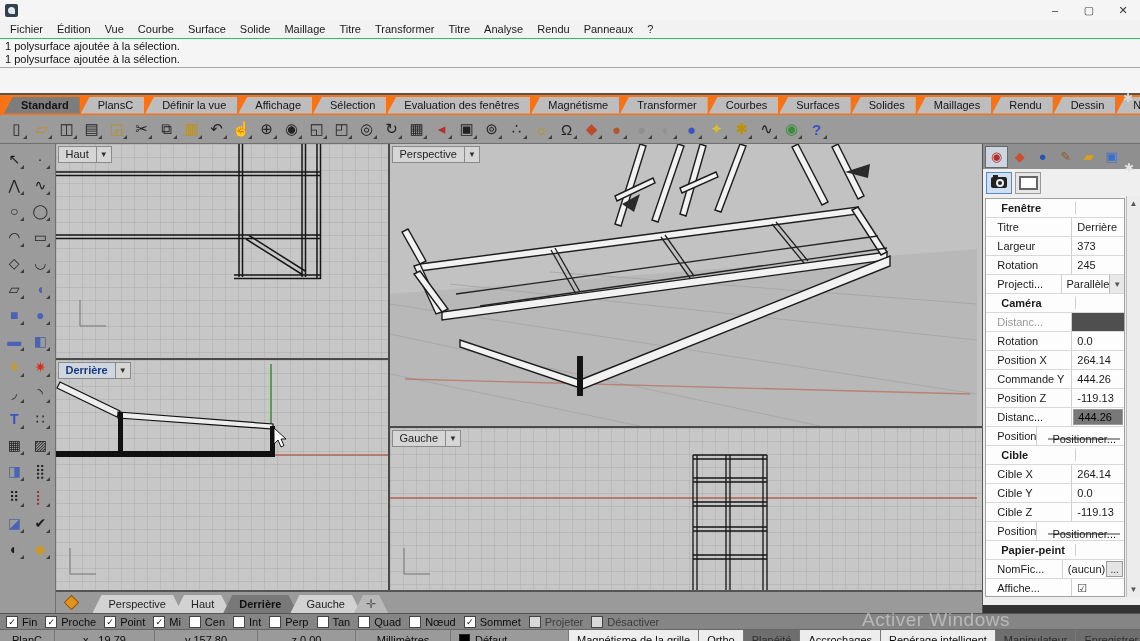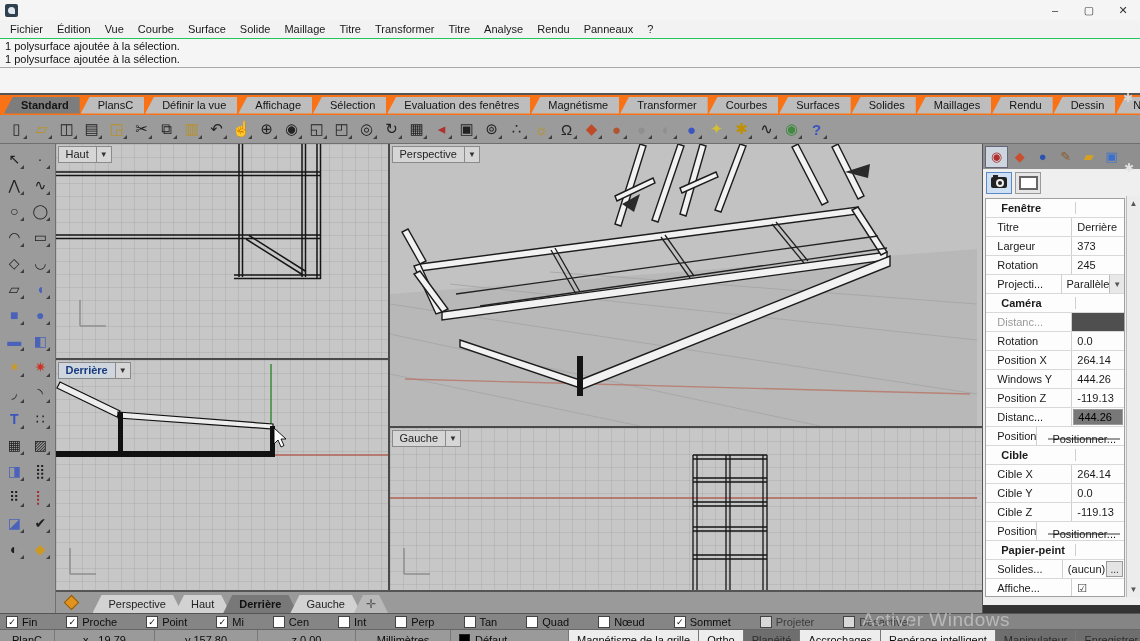--- a/index.html
+++ b/index.html
@@ -82,21 +82,21 @@
   .prow[data-type="selected"] .pv{background:#787878;color:#000;margin:1px;border:1px solid #999;padding-left:4px}
   .prow[data-type="button"] .pv{background:#e4e4e4;border:1px solid #9a9a9a;margin:11px;padding:0 3px}
   .row-chev{display:none}
   .prow[data-type="dropdown"] .row-chev{display:flex;align-items:center;justify-content:center;width:16px;border-left:1px solid #bbb;background:#e8e8e8;color:#555;font-size:8px;align-self:stretch}
   .pextra{display:none}
   .prow[data-type="ellipsis"] .pextra{display:flex;align-items:center;justify-content:center;width:17px;margin:1px;border:1px solid #9a9a9a;background:#e4e4e4;color:#333;font-size:10px}
   .prow[data-type="check"] .pv::before{content:"☑";font-size:11px;color:#333}
   .pscroll{position:absolute;right:0;top:0;bottom:8px;width:14px;background:#ececec;border-left:1px solid #bbb;display:flex;flex-direction:column;align-items:center;justify-content:space-between;font-size:8px;color:#555;padding:3px 0;box-sizing:border-box}
   .panel-strip{height:8px;background:#333}
   
-  .osnap{height:16px;background:#858585;display:flex;align-items:center;gap:29px;padding-left:6px;font-size:11px;color:#0d0d0d;border-top:1px solid #555;box-sizing:border-box}
+  .osnap{height:16px;background:#858585;display:flex;align-items:center;gap:8px;padding-left:6px;font-size:11px;color:#0d0d0d;border-top:1px solid #555;box-sizing:border-box}
   .os-item{display:flex;align-items:center;gap:4px;white-space:nowrap}
   .os-box{width:10px;height:10px;background:#fff;border:1px solid #444;font-size:9px;line-height:10px;text-align:center;color:#111}
   .os-item[data-checked="true"] .os-box::after{content:"✓"}
   .os-item[data-dim="true"]{color:#3c3c3c}
   .os-item[data-dim="true"] .os-box{background:#d8d8d8}
   
   .statusbar{height:20px;background:#8f8f8f;display:flex;font-size:11px;color:#0d0d0d;border-top:1px solid #666;box-sizing:border-box;overflow:hidden}
   .seg{display:flex;align-items:center;justify-content:center;padding:0 8px;border-right:1px solid #777;white-space:nowrap;box-sizing:border-box;flex:0 0 auto}
   .seg[data-style="field"]{background:#9a9a9a}
   .seg[data-style="on"]{background:#ededed;font-weight:normal}
@@ -566,21 +566,21 @@
               <span class="pl">Rotation</span>
               <span class="pv">0.0</span>
 
             </div>
             <div class="prow" data-t="row">
               <span class="pl">Position X</span>
               <span class="pv">264.14</span>
 
             </div>
             <div class="prow" data-t="row">
-              <span class="pl">Windows Y</span>
+              <span class="pl">Commande Y</span>
               <span class="pv">444.26</span>
 
             </div>
             <div class="prow" data-t="row">
               <span class="pl">Position Z</span>
               <span class="pv">-119.13</span>
 
             </div>
             <div class="prow" data-t="row" data-type="selected">
               <span class="pl">Distanc...</span>
@@ -616,21 +616,21 @@
               <span class="pl">Position</span>
               <span class="pv">Positionner...</span>
 
             </div>
             <div class="prow" data-t="head">
               <span class="pl">Papier-peint</span>
               <span class="pv"></span>
 
             </div>
             <div class="prow" data-t="row" data-type="ellipsis">
-              <span class="pl">Solides...</span>
+              <span class="pl">NomFic...</span>
               <span class="pv">(aucun)</span>
               <span class="pextra">...</span>
 
             </div>
             <div class="prow" data-t="row" data-type="check">
               <span class="pl">Affiche...</span>
               <span class="pv"></span>
 
             </div>
           </div>

